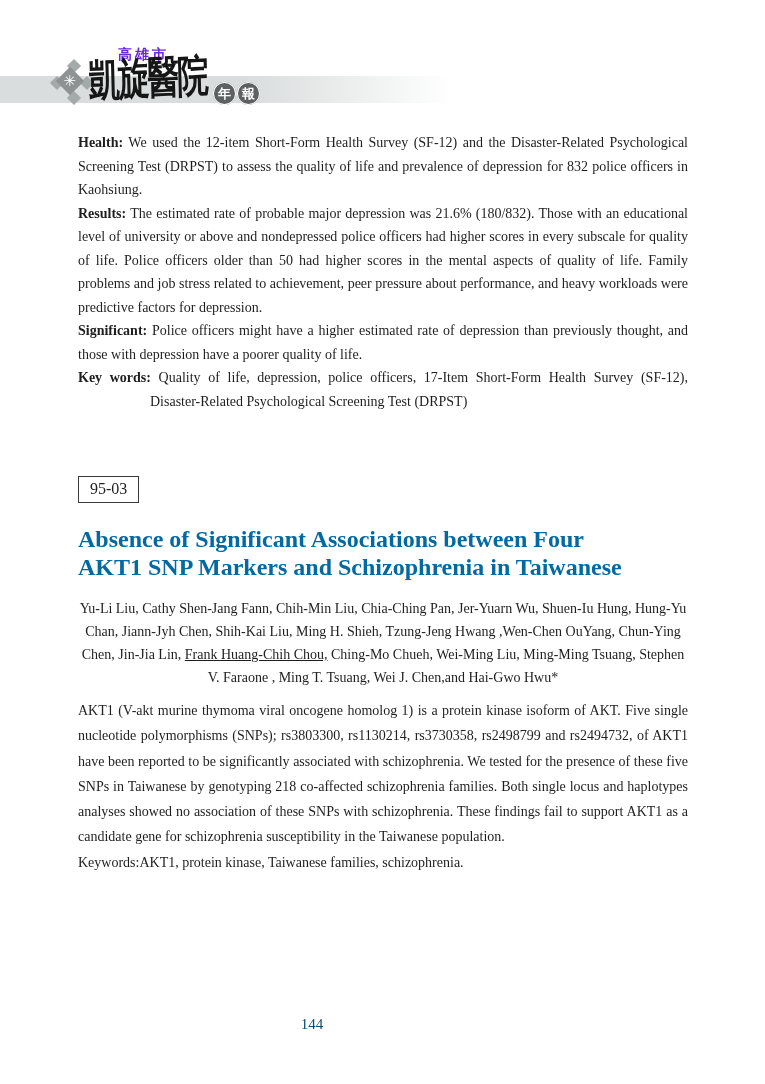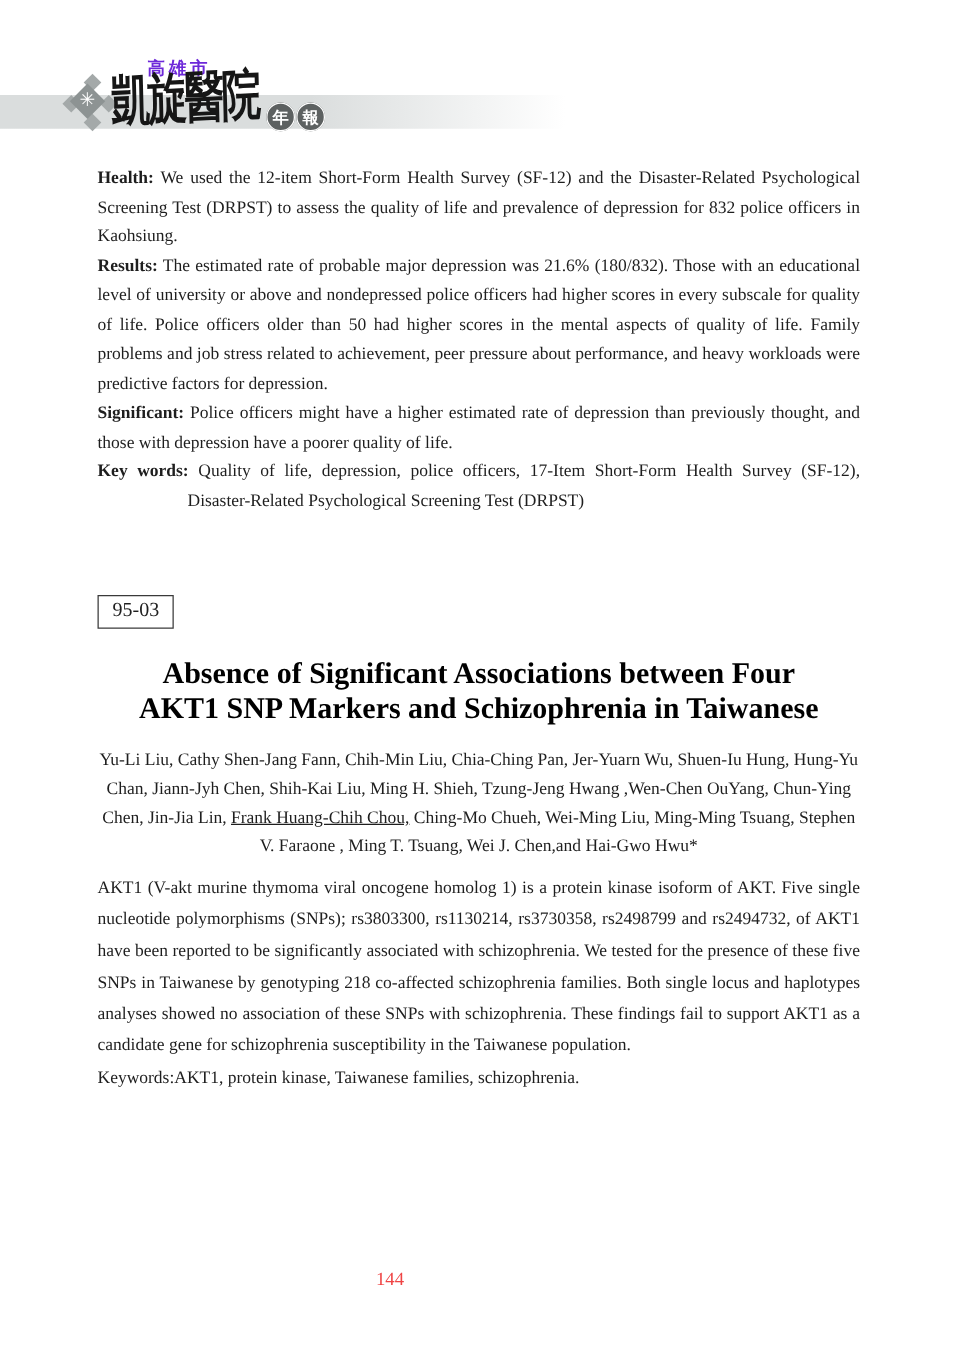--- a/index.html
+++ b/index.html
@@ -61,32 +61,32 @@
   .section { margin: 0; }
   .section b { font-weight: bold; }
   .hang { padding-left: 72px; text-indent: -72px; }
 
   .id-box {
     display: inline-block; margin-top: 63px;
     border: 1px solid #3a3a3a; padding: 1px 11px 3px;
     font-size: 16px; line-height: 21px; text-indent: 0;
   }
   .title {
-    margin: 22px 0 0; text-align: center;
-    font-size: 24px; line-height: 28px; font-weight: bold; color: #000000;
+    margin: 22px 0 0; 
+    font-size: 24px; line-height: 28px; font-weight: bold; color: #0369a1;
   }
   .title span { display: block; }
   .authors { margin: 16px 0 0; text-align: center; line-height: 23px; }
   .authors .u { text-decoration: underline; }
   .abstract { margin: 9px 0 0; line-height: 25.3px; }
   .kwline { margin: 0; line-height: 25.3px; }
 
   .pagenum {
     position: absolute; left: 0; top: 1016px; width: 624px;
-    text-align: center; font-size: 15px; color: #ef4444;
+    text-align: center; font-size: 15px; color: #0c4a6e;
   }
 </style>
 </head>
 <body>
 
 <header>
   <div class="bar"></div>
 
   <div class="ornament">
     <div class="dmd small n"></div>

